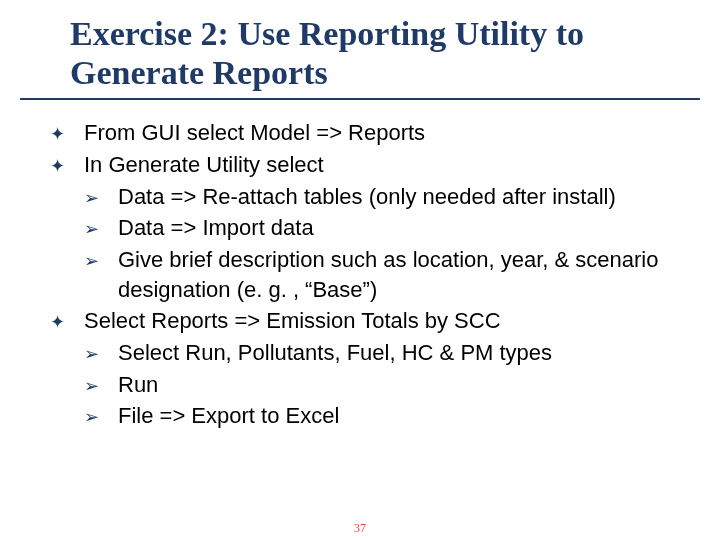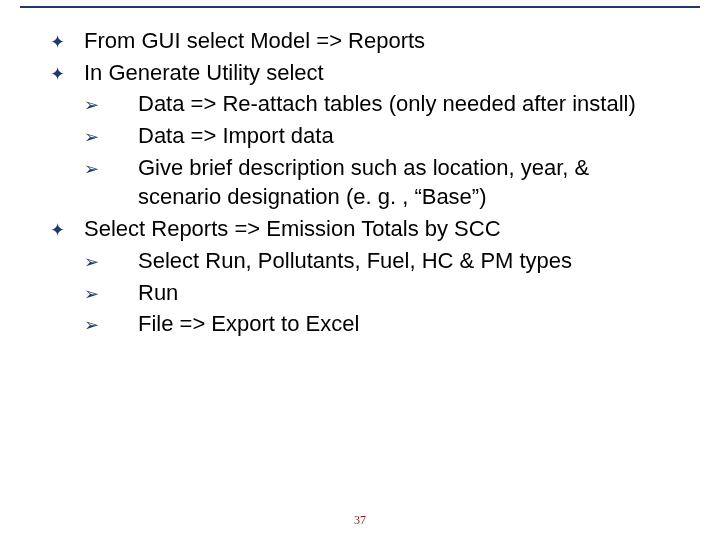--- a/index.html
+++ b/index.html
@@ -61,36 +61,36 @@
   .sub .mark2 {
     width: 34px;
     flex: 0 0 34px;
     text-align: left;
     font-size: 18px;
     color: #1f3a67;
     padding-top: 4px;
   }
   .sub .text {
     flex: 1;
-    margin-left: 20px;
   }
   .pagenum {
     position: absolute;
     bottom: 18px;
     width: 100%;
     text-align: center;
     font-family: "Times New Roman", Times, serif;
     font-size: 12px;
-    color: #7f1d1d;
+    color: #ef4444;
   }
 </style>
 </head>
 <body>
 
 <div class="slide">
+  <div class="title">Exercise 2:  Use Reporting Utility to Generate Reports</div>
   <hr class="rule">
   <div class="content">
 
     <div class="bullet-l1">
       <span class="mark">✦</span>
       <span class="text">From GUI select Model =&gt; Reports</span>
     </div>
 
     <div class="bullet-l1">
       <span class="mark">✦</span>

